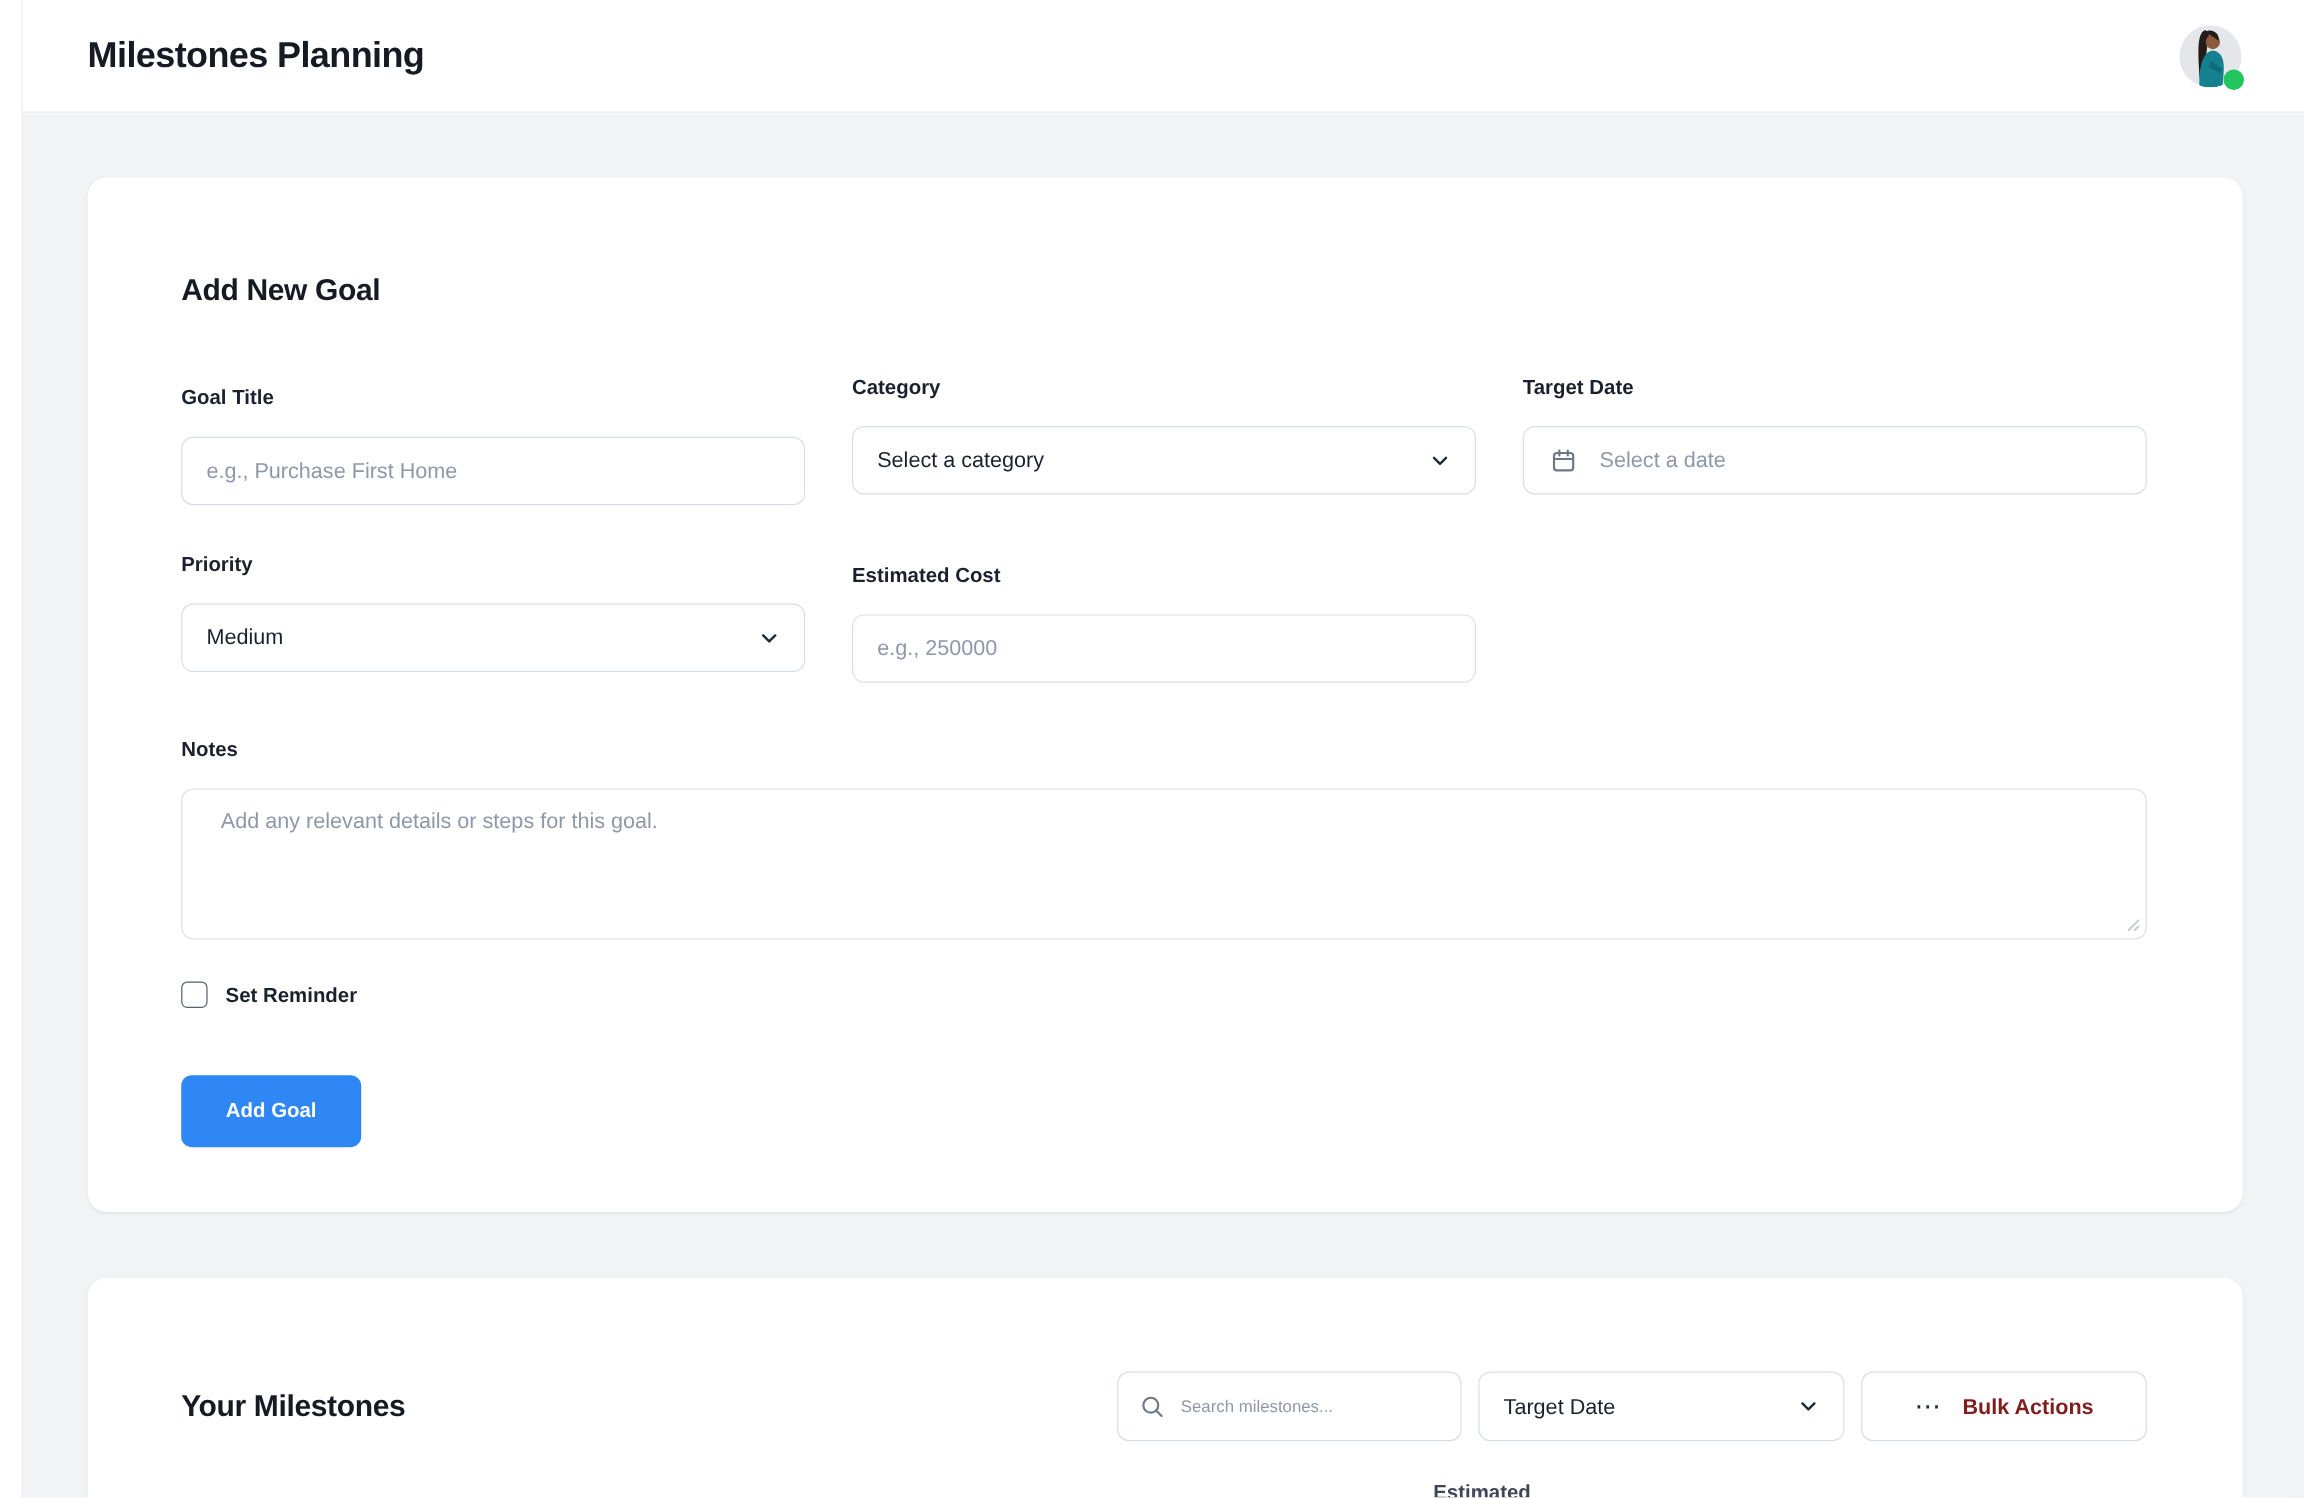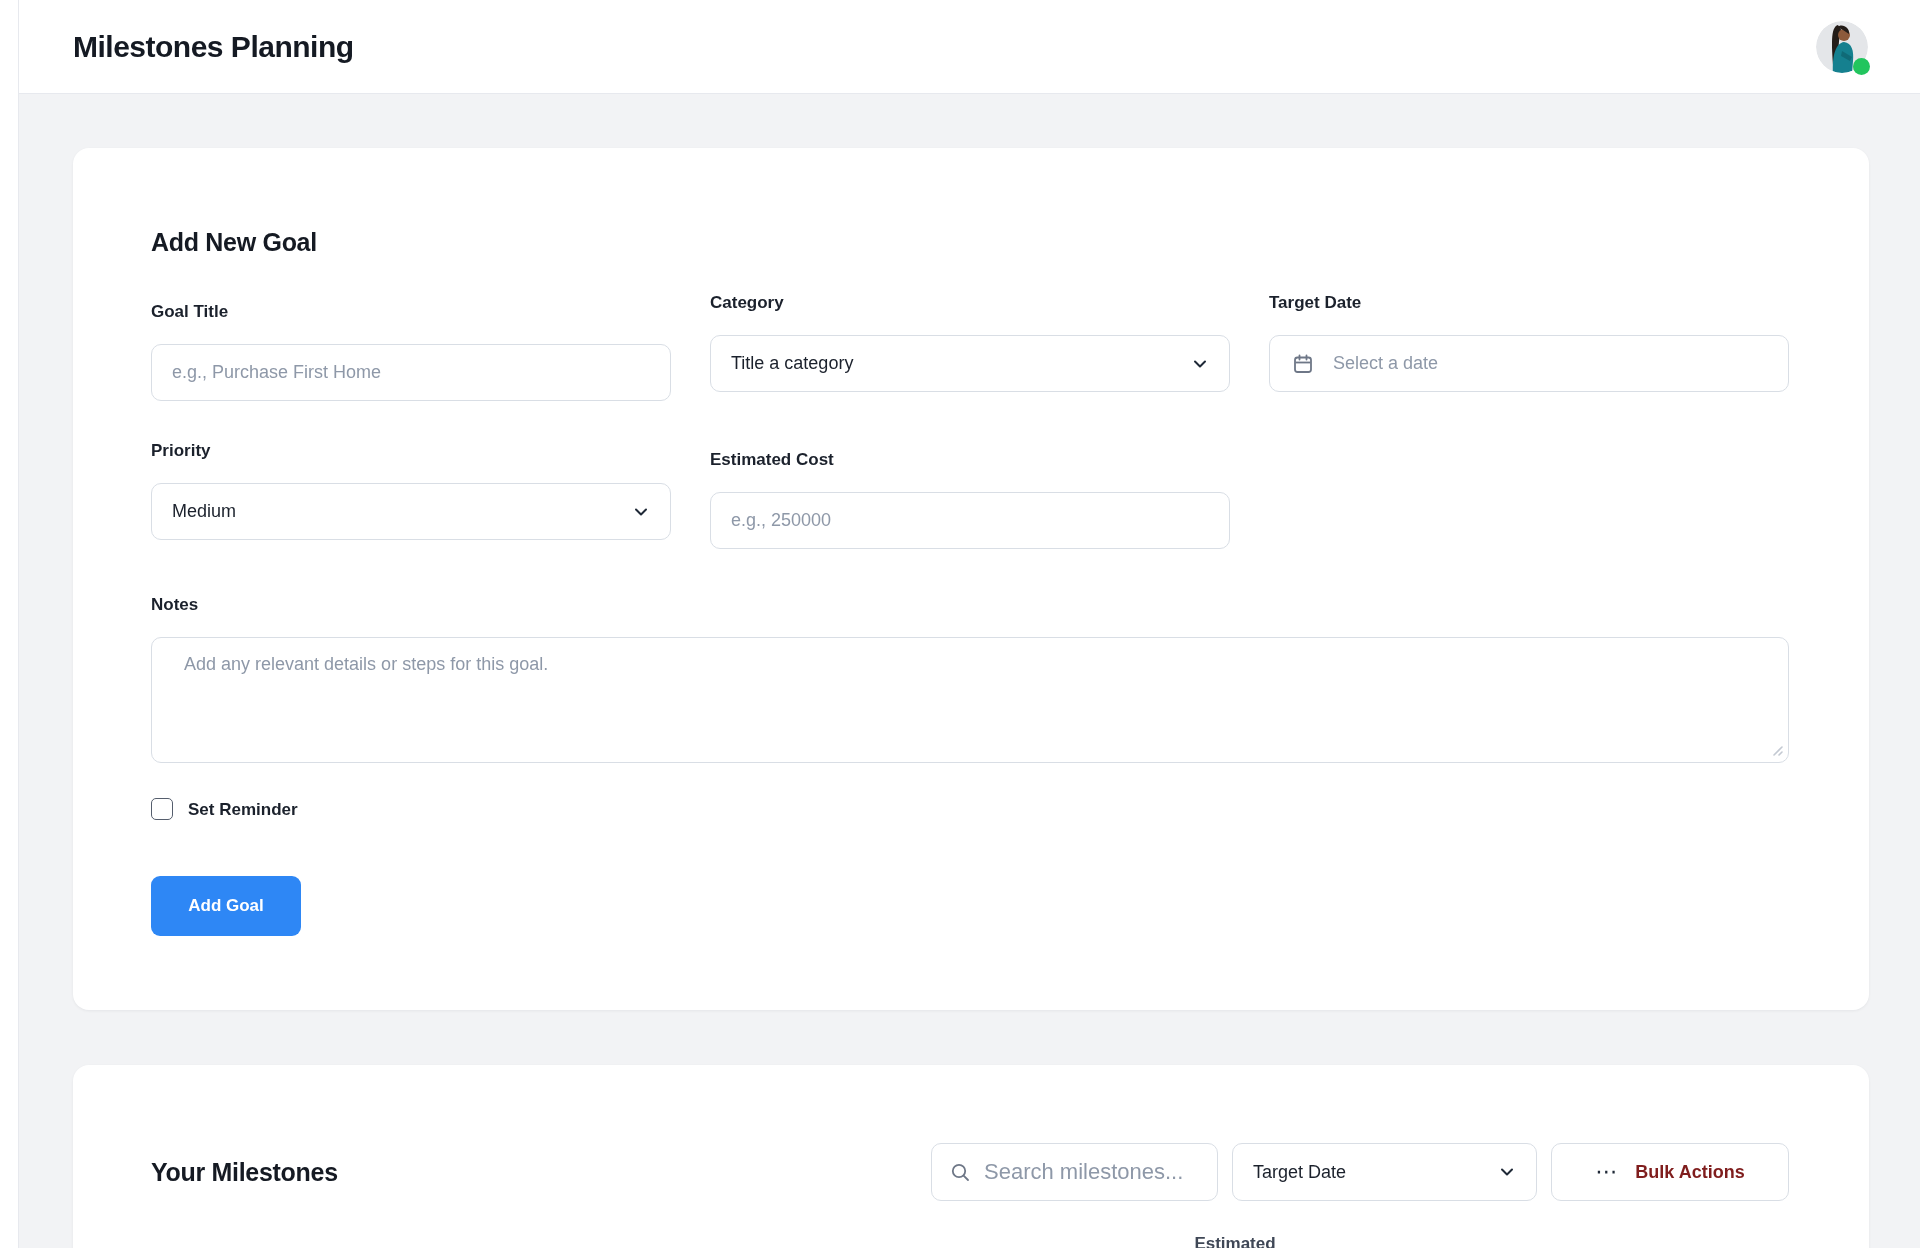--- a/index.html
+++ b/index.html
@@ -21,21 +21,21 @@
   .main { background:#f2f3f5; height:1154px; padding:54px 52px 0 54px; overflow:hidden; }
   .card { background:#ffffff; border-radius:16px; box-shadow:0 1px 3px rgba(16,24,40,0.06);
     width:1796px; }
   .card-1 { padding:80px 78px 0 78px; height:862px; }
   .card-2 { margin-top:55px; padding:78px 80px 0 78px; height:400px; position:relative; }
 
   .card-heading { font-size:25px; font-weight:700; color:#151a23; letter-spacing:-0.3px; }
 
   
   .form-grid { display:grid; grid-template-columns:520px 520px 520px; column-gap:39px;
-    margin-top:34px; }
+    margin-top:54px; }
   .row-2 { margin-top:38px; }
   .field-label { display:block; font-size:17px; font-weight:600; color:#1b212c;
     line-height:24px; margin-bottom:20px; }
   .shift-down { padding-top:9px; }
 
   .text-input, .select-box, .date-box {
     width:100%; height:57px; border:1px solid #d9dee5; border-radius:10px;
     background:#ffffff; font-size:18px; color:#1b212c; }
   .text-input { padding:12px 20px; outline:none; }
   .text-input::placeholder { color:#8e98a8; opacity:1; }
@@ -62,21 +62,21 @@
 
   .primary-btn { margin-top:56px; width:150px; height:60px; background:#2e87f5; border:none;
     border-radius:9px; color:#ffffff; font-size:17px; font-weight:700; cursor:pointer;
     font-family:"Liberation Sans","DejaVu Sans",sans-serif; }
 
   
   .milestones-head { display:flex; align-items:center; justify-content:space-between; }
   .controls { display:flex; align-items:center; gap:14px; }
   .search-box { width:287px; height:58px; border:1px solid #d9dee5; border-radius:10px;
     display:flex; align-items:center; gap:13px; padding:0 18px; background:#ffffff; }
-  .search-box input { border:none; outline:none; font-size:22px; color:#ef4444; width:200px;
+  .search-box input { border:none; outline:none; font-size:14px; color:#ef4444; width:200px;
     font-family:"Liberation Sans","DejaVu Sans",sans-serif; background:transparent; }
   .search-box input::placeholder { color:#8e98a8; opacity:1; }
   .sort-select { width:305px; height:58px; }
   .bulk-btn { width:238px; height:58px; border:1px solid #d9dee5; border-radius:10px;
     background:#ffffff; display:flex; align-items:center; justify-content:center; gap:17px;
     cursor:pointer; }
   .bulk-icon { font-size:22px; color:#1f2937; line-height:1; letter-spacing:1px; }
   .bulk-label { font-size:18px; font-weight:600; color:#7f1d1d; }
 
   .partial-col-header { position:absolute; left:1092px; top:167px; width:140px;
@@ -117,21 +117,21 @@
       <div class="card-heading">Add New Goal</div>
 
       <div class="form-grid">
         <div class="shift-down">
           <label class="field-label">Goal Title</label>
           <input class="text-input" type="text" placeholder="e.g., Purchase First Home" style="">
         </div>
         <div>
           <label class="field-label">Category</label>
           <div class="select-box">
-            <span class="select-value">Title a category</span>
+            <span class="select-value">Select a category</span>
             <span class="icon">
               <svg width="18" height="18" viewBox="0 0 18 18" fill="none">
                   <path d="M4 6.5 L9 11.5 L14 6.5" stroke="#1f2937" stroke-width="2" stroke-linecap="round" stroke-linejoin="round"></path>
                 </svg>
             </span>
           </div>
         </div>
         <div>
           <label class="field-label">Target Date</label>
           <div class="date-box">

